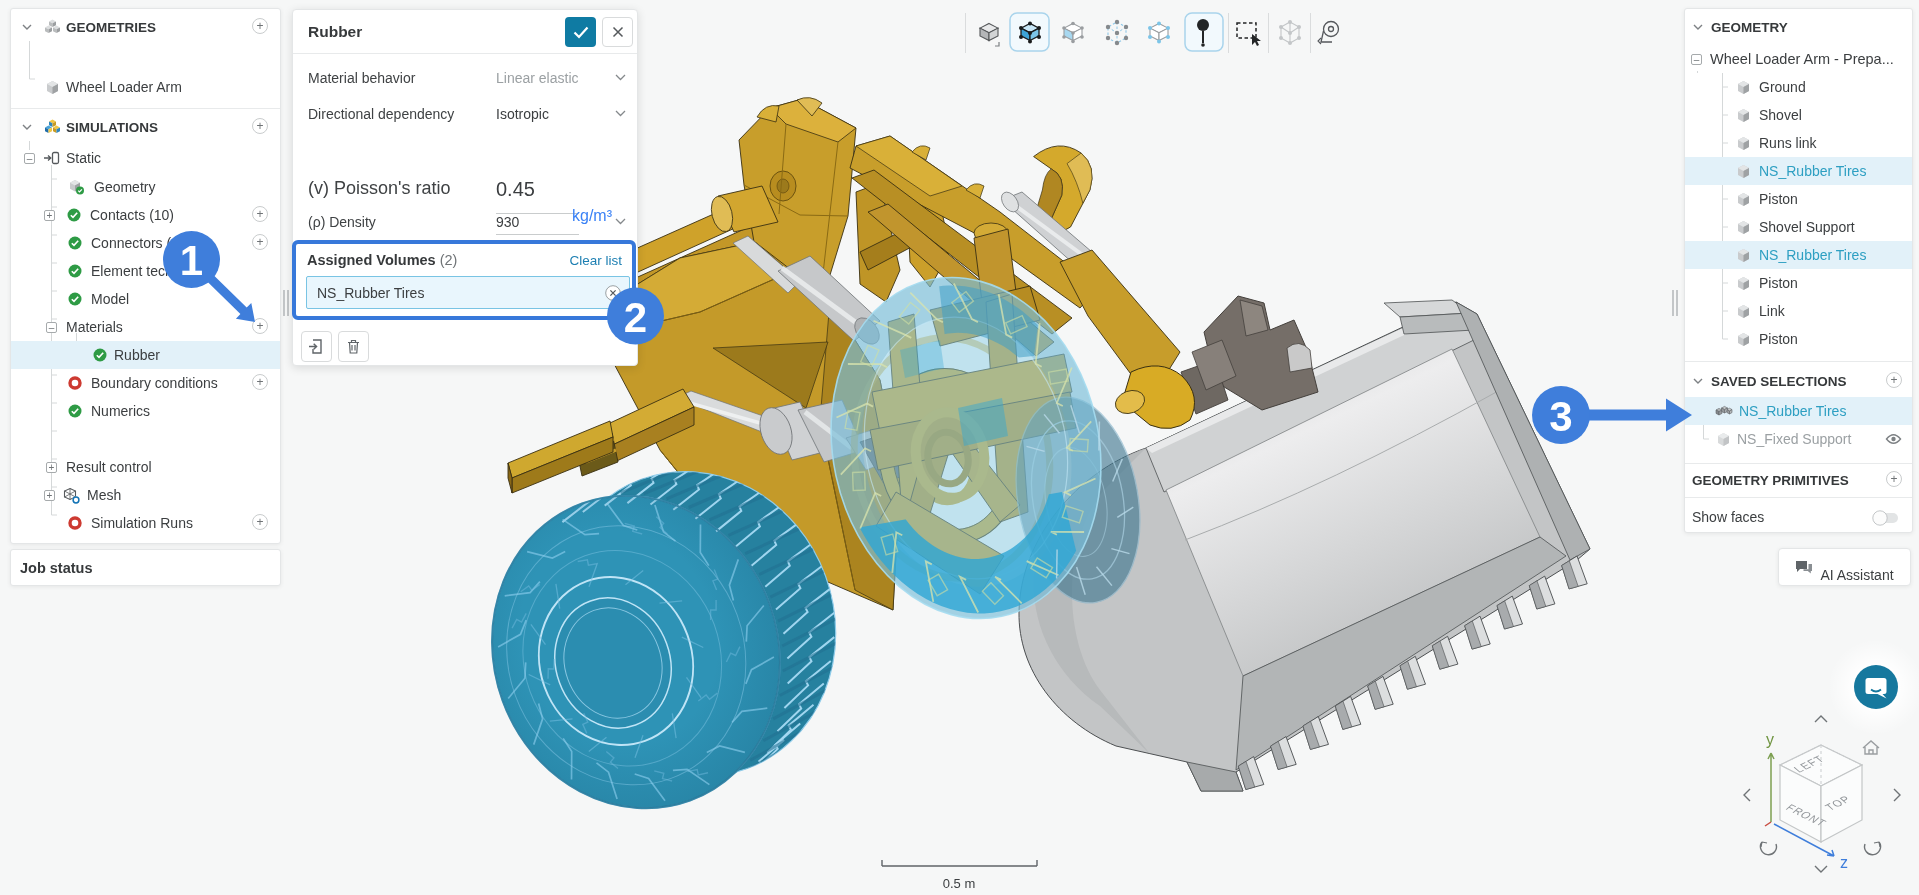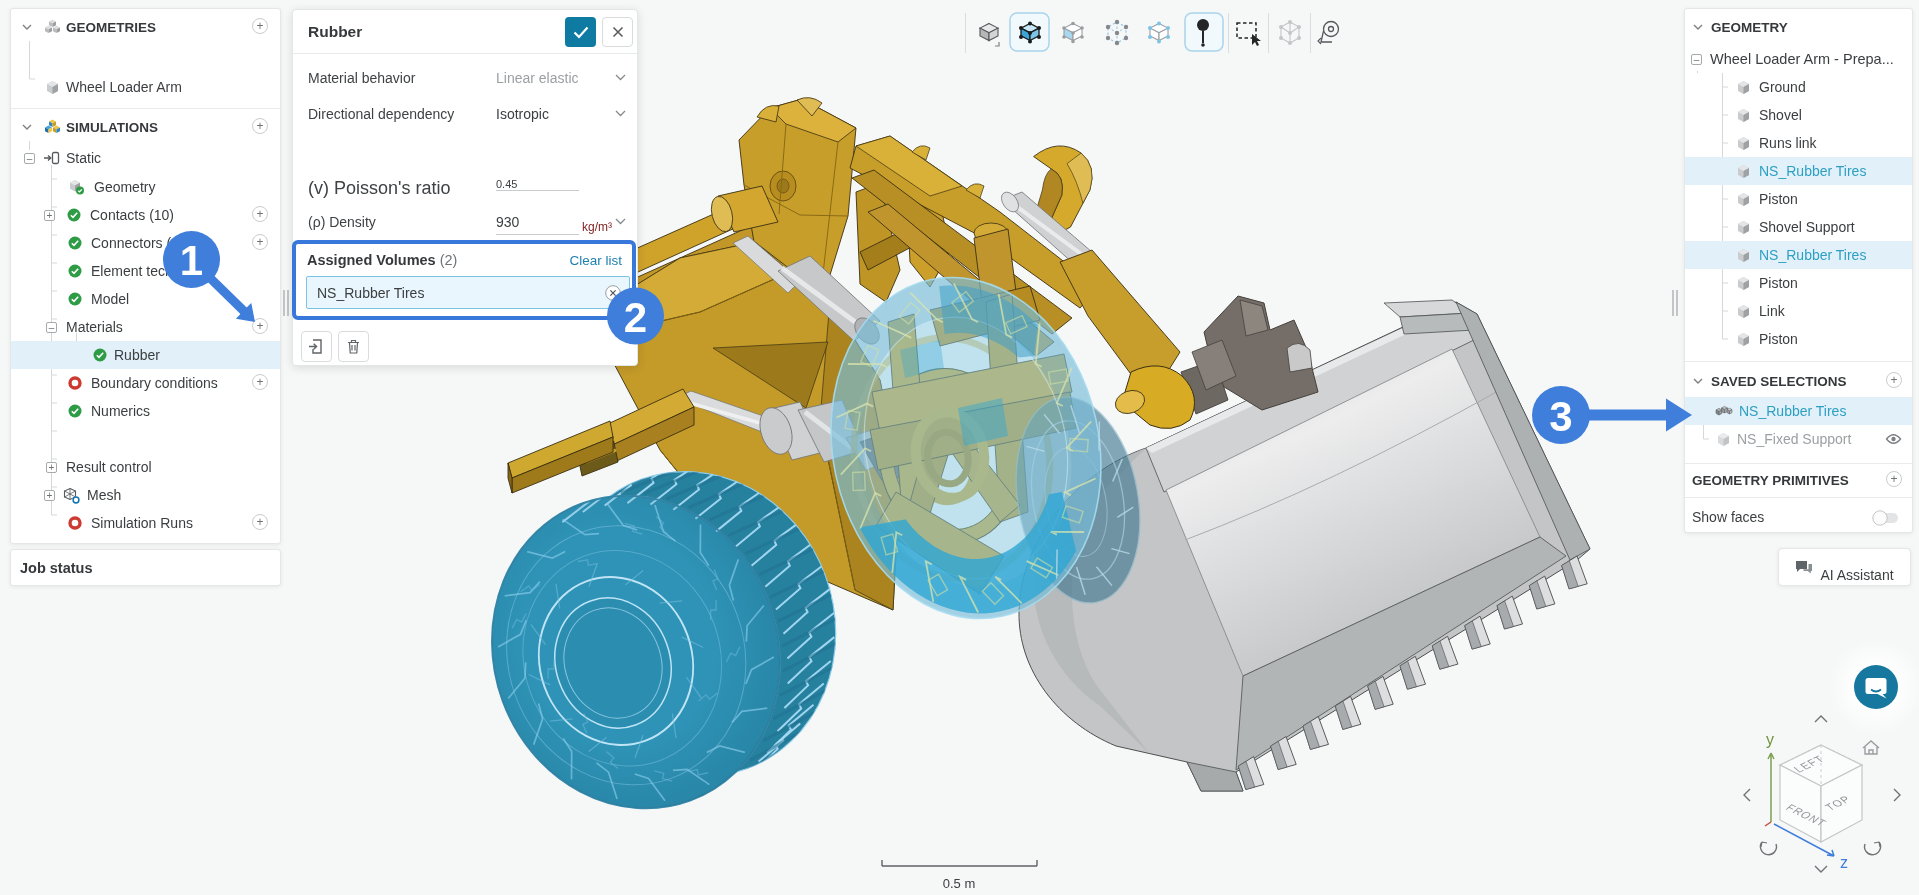--- a/index.html
+++ b/index.html
@@ -656,26 +656,26 @@
     </div>
 <div style="position:absolute;left:15px;top:86px;width:320px;height:36px">
       <span style="position:absolute;left:0;top:10px;font-size:14px;color:#3f4244">Directional dependency</span>
       <span style="position:absolute;left:188px;top:10px;font-size:14px;color:#3b3e40">Isotropic</span>
       <svg style="position:absolute;right:2px;top:14px" width="11" height="7" viewBox="0 0 11 7">
         <path d="M1 1 L5.5 5.5 L10 1" stroke="#85898c" stroke-width="1.3" fill="none"></path>
       </svg>
     </div>
 <div style="position:absolute;left:15px;top:158px;width:320px;height:36px">
       <span style="position:absolute;left:0;top:10px;font-size:18px;color:#3f4244">(v) Poisson's ratio</span>
-      <span style="position:absolute;left:188px;top:10px;width:83px;font-size:11px;color:#3b3e40;border-bottom:1px solid #c9cccd;padding-bottom:0">0.45</span>
+      <span style="position:absolute;left:188px;top:10px;width:83px;font-size:20px;color:#3b3e40;border-bottom:1px solid #c9cccd;padding-bottom:12px">0.45</span>
     </div>
 <div style="position:absolute;left:15px;top:194px;width:320px;height:36px">
       <span style="position:absolute;left:0;top:10px;font-size:14px;color:#3f4244">(ρ) Density</span>
       <span style="position:absolute;left:188px;top:10px;width:83px;font-size:14px;color:#3b3e40;border-bottom:1px solid #c9cccd;padding-bottom:4px">930</span>
-      <span style="position:absolute;right:16px;top:16px;font-size:12px;color:#7f1d1d">kg/m³</span>
+      <span style="position:absolute;right:16px;top:3px;font-size:16px;color:#3b82f6">kg/m³</span>
       <svg style="position:absolute;right:2px;top:14px" width="11" height="7" viewBox="0 0 11 7">
         <path d="M1 1 L5.5 5.5 L10 1" stroke="#85898c" stroke-width="1.3" fill="none"></path>
       </svg>
     </div>
 <div style="position:absolute;left:-1px;top:230px;width:344px;height:80px;border:4px solid #3778da;border-radius:6px;background:#fff">
  <span style="position:absolute;left:11px;top:8px;font-size:14.5px;font-weight:bold;color:#36393b">Assigned Volumes <span style="font-weight:normal;color:#707477">(2)</span></span>
  <span style="position:absolute;right:10px;top:9px;font-size:13.5px;color:#1d7fb2;">Clear list</span>
  <div style="position:absolute;left:10px;top:32px;width:324px;height:33px;background:#e9f6fd;border:1.5px solid #79c4e4;border-radius:2px">
    <span style="position:absolute;left:10px;top:8px;font-size:14px;color:#3b3e40">NS_Rubber Tires</span>
    <svg style="position:absolute;right:8px;top:8px" width="16" height="16" viewBox="0 0 16 16">

